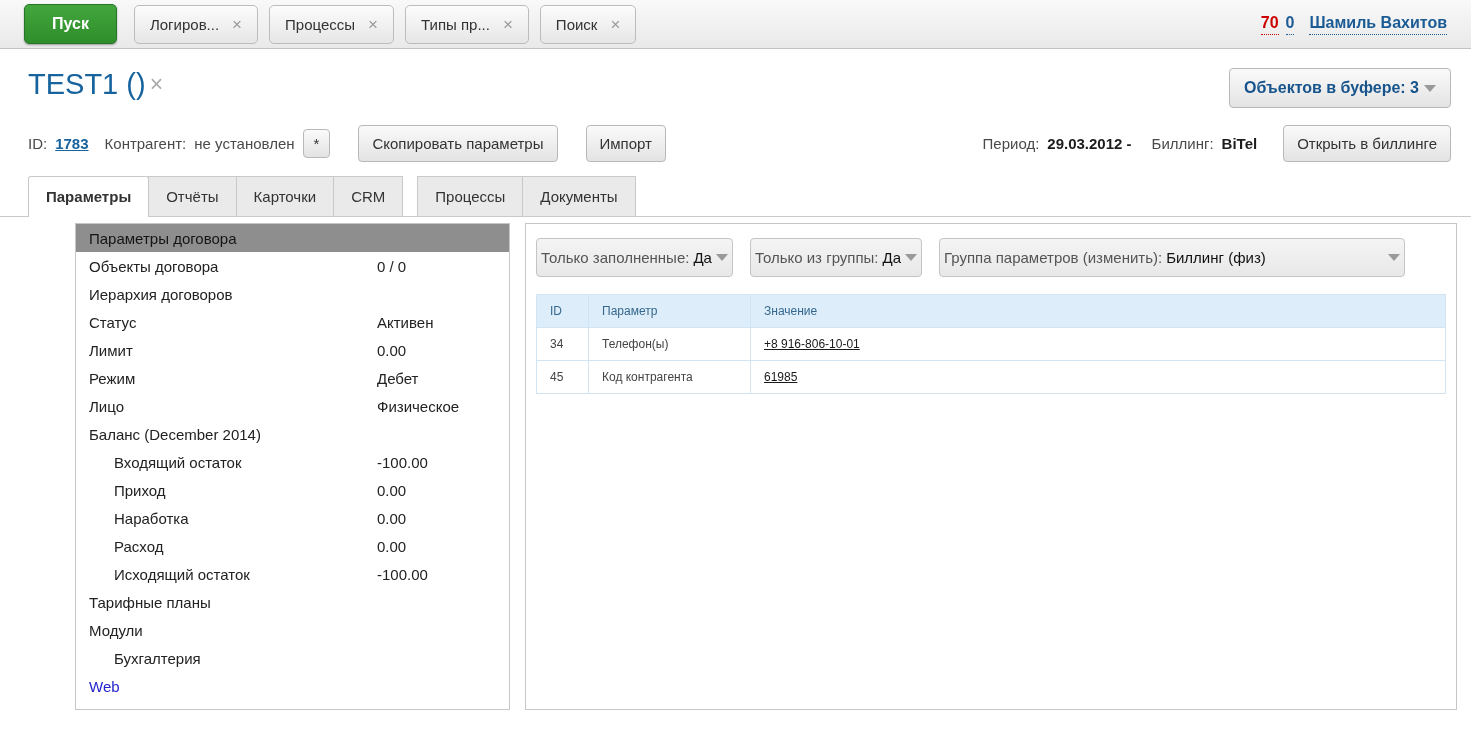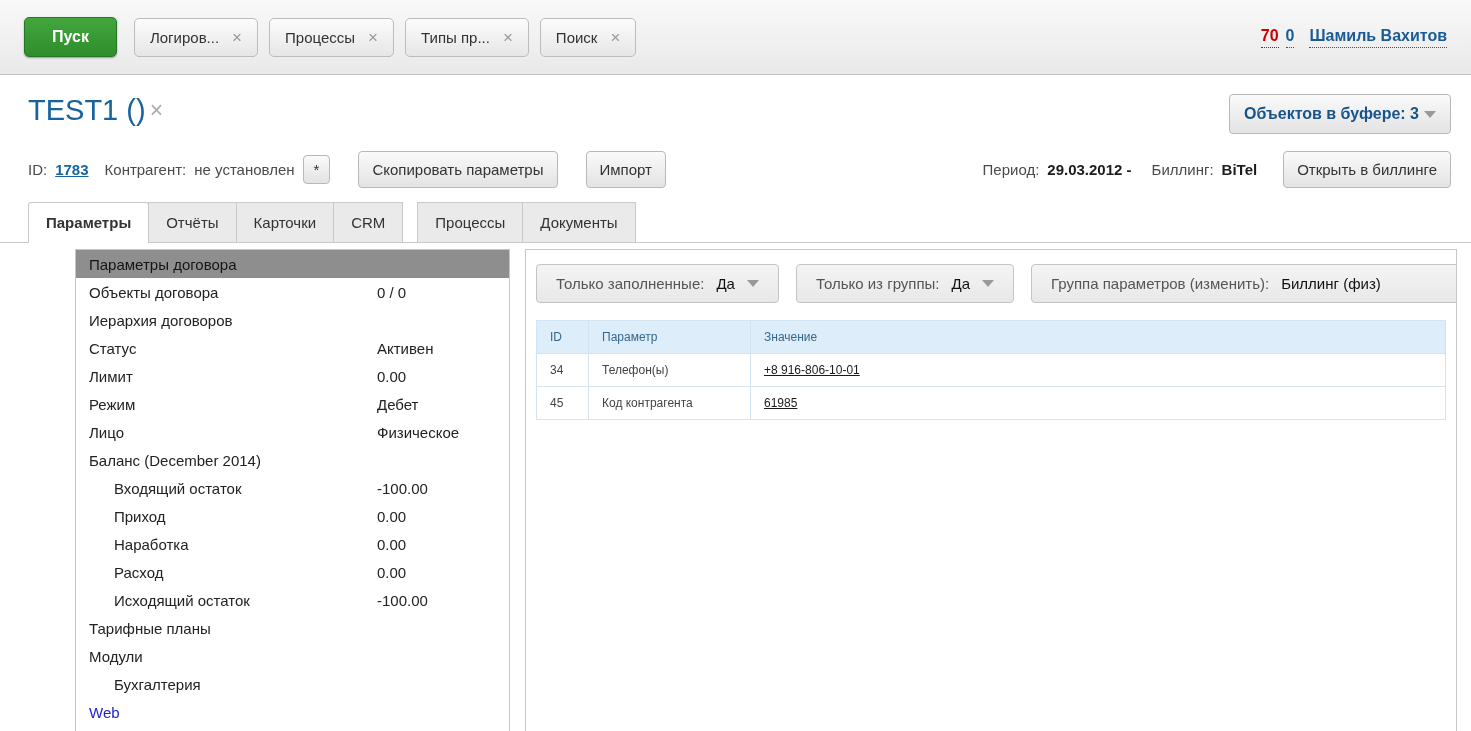--- a/index.html
+++ b/index.html
@@ -1,20 +1,20 @@
 <!DOCTYPE html>
 <html><head>
 <meta charset="utf-8">
 <style>
   * { margin:0; padding:0; box-sizing:border-box; }
   html,body { width:1471px; height:731px; overflow:hidden; background:#fff;
               font-family:"Liberation Sans", sans-serif; color:#333; }
 
   
-  .topbar { height:75px; display:flex; align-items:center; padding:0 24px;
+  .topbar { height:49px; display:flex; align-items:center; padding:0 24px;
             background:linear-gradient(#f9f9f9,#e9e9e9); border-bottom:1px solid #c2c2c2; }
   .btn-start { background:linear-gradient(#43a63d,#2e8e2b); border:1px solid #277528;
                border-radius:5px; color:#fff; font-weight:bold; font-size:16px;
                padding:10px 27px; box-shadow:0 1px 2px rgba(0,0,0,.35); cursor:pointer; }
   .session-tabs { display:flex; gap:11px; margin-left:17px; }
   .session-tab { display:flex; align-items:center; gap:13px; padding:10px 15px;
                  background:linear-gradient(#fcfcfc,#e6e6e6); border:1px solid #bcbcbc;
                  border-radius:5px; font-size:15px; color:#333; cursor:pointer; white-space:nowrap; }
   .x-icon { color:#9a9a9a; font-size:17px; line-height:1; }
   .topbar-right { margin-left:auto; display:flex; align-items:flex-start; gap:7px; font-size:16px; }
@@ -57,23 +57,23 @@
   .right-panel { flex:1; border:1px solid #c6c6c6; background:#fff; overflow:hidden; }
 
   .sidebar-row { height:28px; display:flex; align-items:center; padding:0 10px 0 13px;
                  font-size:15px; color:#222; cursor:pointer; }
   .sidebar-row .lbl { flex:0 0 288px; }
   .sidebar-row.indent .lbl { padding-left:25px; }
   .sidebar-row.selected { background:#8e8e8e; color:#151515; }
   .sidebar-row.link .lbl { color:#2323cc; }
 
   .filters { display:flex; gap:17px; padding:14px 10px 10px; }
-  .filter-btn { display:flex; align-items:center; gap:12px; font-size:15px;
+  .filter-btn { display:flex; align-items:center; gap:4px; font-size:15px;
                 background:linear-gradient(#f4f4f4,#e8e8e8); border:1px solid #c4c4c4;
-                border-radius:4px; padding:10px 19px; cursor:pointer; white-space:nowrap; }
+                border-radius:4px; padding:10px 4px; cursor:pointer; white-space:nowrap; }
   .filter-btn .f-lbl { color:#555; }
   .filter-btn .f-val { color:#111; }
   .filter-btn.wide { flex:0 0 466px; }
   .filter-btn.wide .tri { margin-left:auto; }
 
   .params-table { border-collapse:collapse; margin:7px 10px; width:calc(100% - 20px); font-size:12px; }
   .params-table th, .params-table td { border:1px solid #d2e4f2; padding:9px 13px; text-align:left; }
   .params-table thead th { background:#ddedf9; color:#35688e; font-weight:normal; }
   .col-id { width:52px; }
   .col-param { width:162px; }

